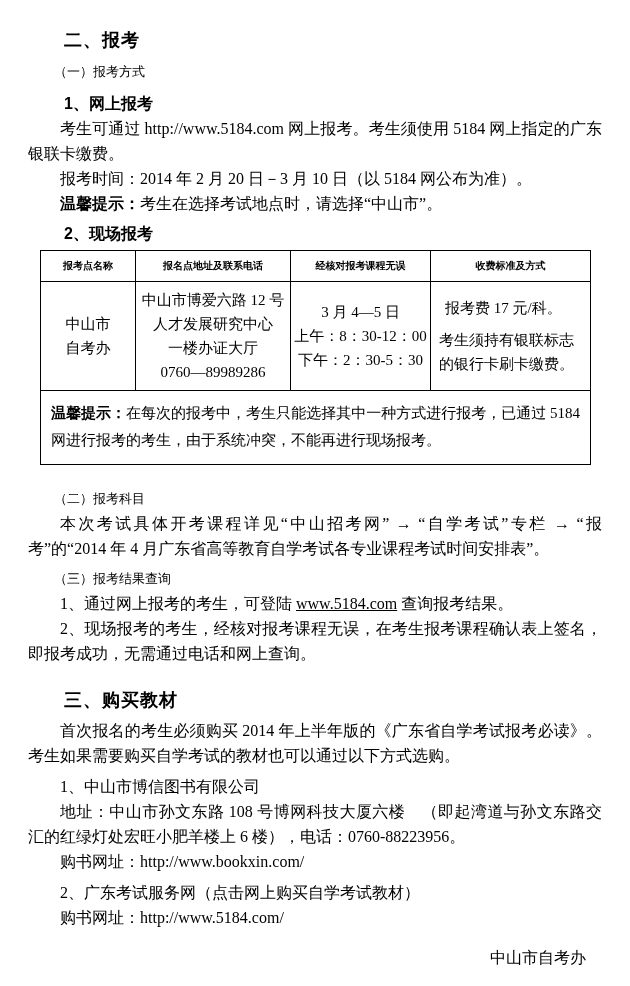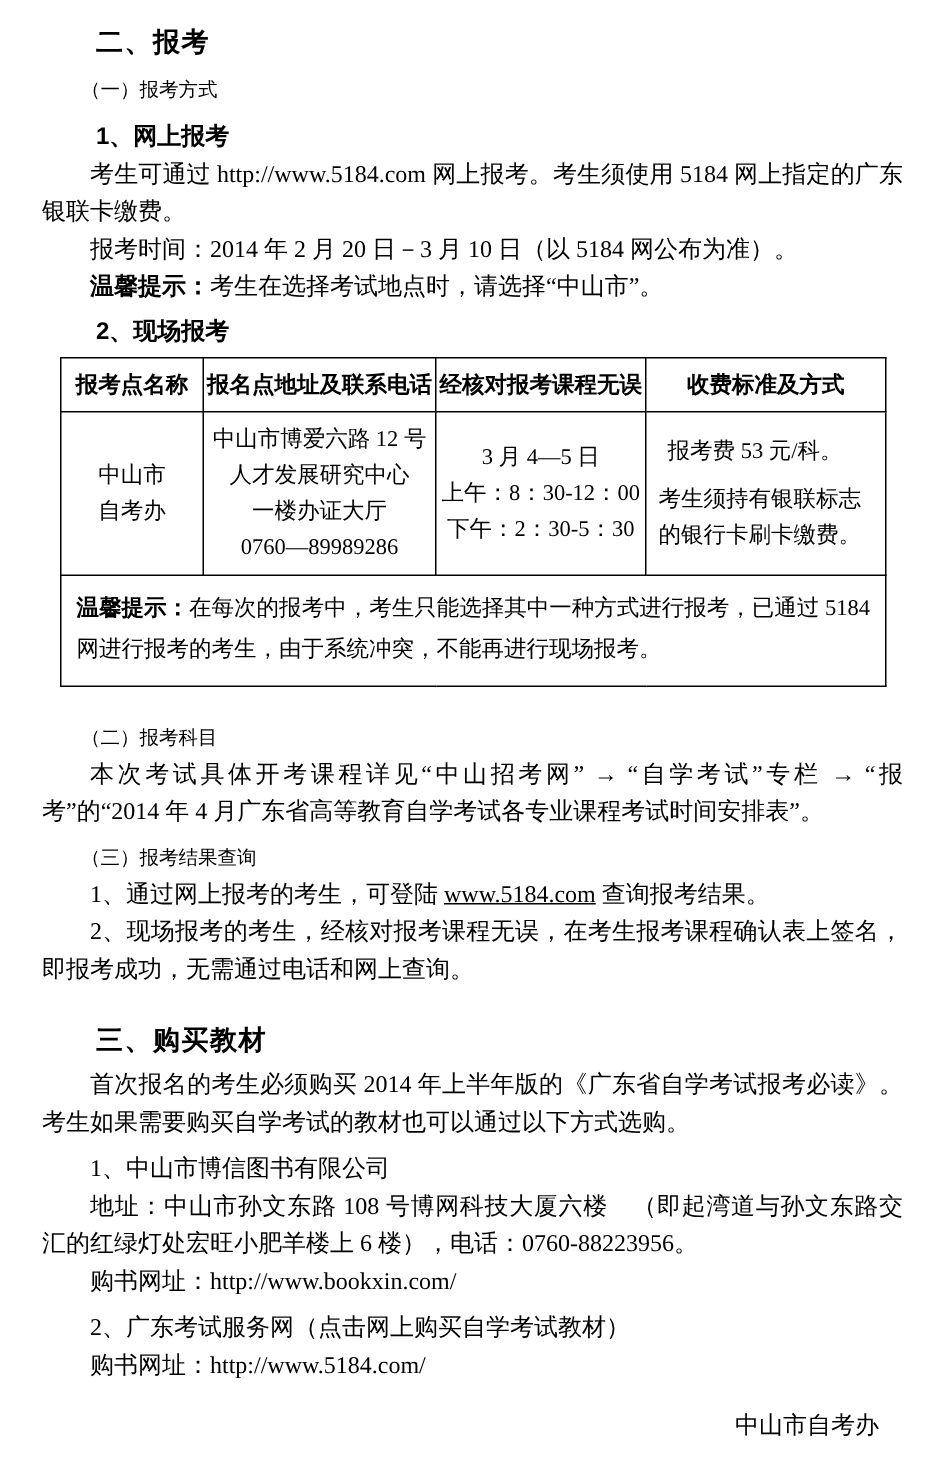--- a/index.html
+++ b/index.html
@@ -2,21 +2,21 @@
 <html><head>
 <meta charset="utf-8">
 <style>
   * { margin:0; padding:0; box-sizing:border-box; }
   html,body { background:#ffffff; }
   body {
     width:630px; height:986px;
     font-family:"Liberation Serif","DejaVu Serif",serif;
     color:#000; overflow:hidden;
   }
-  .page { width:630px; height:986px; padding:16px 28px 0 28px; background:#fff; }
+  .page { width:630px; height:986px; padding:28px 28px 0 28px; background:#fff; }
 
   .h-major {
     font-family:"Liberation Sans","DejaVu Sans",sans-serif;
     font-weight:bold; font-size:18px; line-height:24px;
     margin-left:36px; letter-spacing:1px;
   }
   .h-sub {
     font-family:"Liberation Sans","DejaVu Sans",sans-serif;
     font-weight:normal; font-size:13px; line-height:24px;
     margin-left:26px; margin-top:8px;
@@ -36,21 +36,21 @@
   }
   .u { text-decoration:underline; }
 
   table.reg {
     border-collapse:collapse; margin:4px 0 0 12px;
     width:550px; table-layout:fixed;
   }
   table.reg th, table.reg td { border:1px solid #000; }
   table.reg th {
     font-family:"Liberation Sans","DejaVu Sans",sans-serif;
-    font-weight:bold; font-size:15px; padding:8px 0; text-align:center;
+    font-weight:bold; font-size:10px; padding:8px 0; text-align:center;
   }
   table.reg td { font-size:15px; vertical-align:middle; }
   .cell-center { text-align:center; line-height:24px; padding:6px 2px; }
   .cell-fee { text-align:left; padding:6px 8px; line-height:24px; }
   .cell-fee .fee-line1 { margin-bottom:8px; padding-left:6px; }
   .tip-cell { padding:8px 10px 10px 10px; line-height:27px; font-size:15px; text-align:justify; }
 
   .sig { margin-top:14px; display:flex; justify-content:flex-end; padding-right:16px; }
   .sig-inner { text-align:center; font-size:16px; line-height:28px; }
 
@@ -97,21 +97,21 @@
         <div>人才发展研究中心</div>
         <div>一楼办证大厅</div>
         <div>0760—89989286</div>
       </td>
       <td class="cell-center">
         <div>3 月 4—5 日</div>
         <div>上午：8：30-12：00</div>
         <div>下午：2：30-5：30</div>
       </td>
       <td class="cell-fee">
-        <div class="fee-line1">报考费 53 元/科。</div>
+        <div class="fee-line1">报考费 17 元/科。</div>
         <div>考生须持有银联标志的银行卡刷卡缴费。</div>
       </td>
     </tr>
     <tr>
       <td class="tip-cell" colspan="4"><span class="boldlabel">温馨提示：</span><span>在每次的报考中，考生只能选择其中一种方式进行报考，已通过 5184 网进行报考的考生，由于系统冲突，不能再进行现场报考。</span></td>
     </tr>
   </tbody>
     </table>
 
   <div class="h-sub sp10">（二）报考科目</div>

